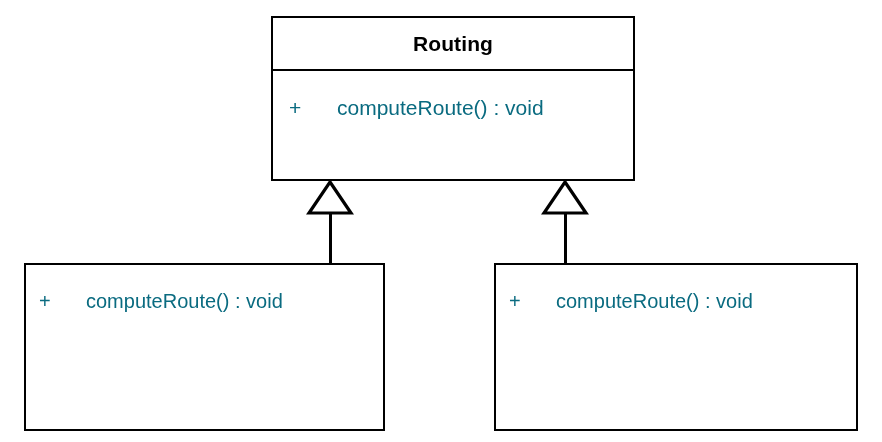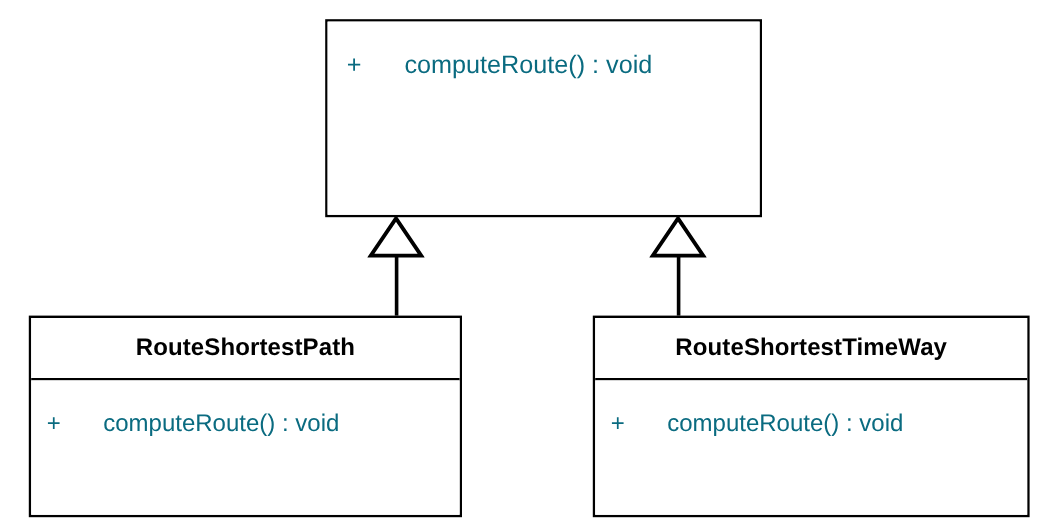--- a/index.html
+++ b/index.html
@@ -131,44 +131,41 @@
   <div class="generalization" id="gen-right">
     <div class="gen-line" style="left:564px; top:212px; height:53px;"></div>
     <div class="gen-arrowhead" style="left:541px; top:180px;">
       <svg width="48" height="36" viewBox="0 0 48 36">
         <polygon points="24,2 45,33 3,33" fill="#ffffff" stroke="#000000" stroke-width="3.2" stroke-linejoin="miter"></polygon>
       </svg>
     </div>
   </div>
 
   <div class="uml-class" id="routing-class">
+    <div class="class-title-bar">
+      <span class="class-title">Routing</span>
+    </div>
     <div class="class-members">
       <div class="member-row">
         <span class="member-visibility">+</span>
         <span class="member-signature">computeRoute() : void</span>
       </div>
     </div>
   </div>
 
   <div class="uml-class child-class" id="route-shortest-path-class">
-    <div class="class-title-bar">
-      <span class="class-title">RouteShortestPath</span>
-    </div>
     <div class="class-members">
       <div class="member-row">
         <span class="member-visibility">+</span>
         <span class="member-signature">computeRoute() : void</span>
       </div>
     </div>
   </div>
 
   <div class="uml-class child-class" id="route-shortest-time-way-class">
-    <div class="class-title-bar">
-      <span class="class-title">RouteShortestTimeWay</span>
-    </div>
     <div class="class-members">
       <div class="member-row">
         <span class="member-visibility">+</span>
         <span class="member-signature">computeRoute() : void</span>
       </div>
     </div>
   </div>
 
 </div>
 

